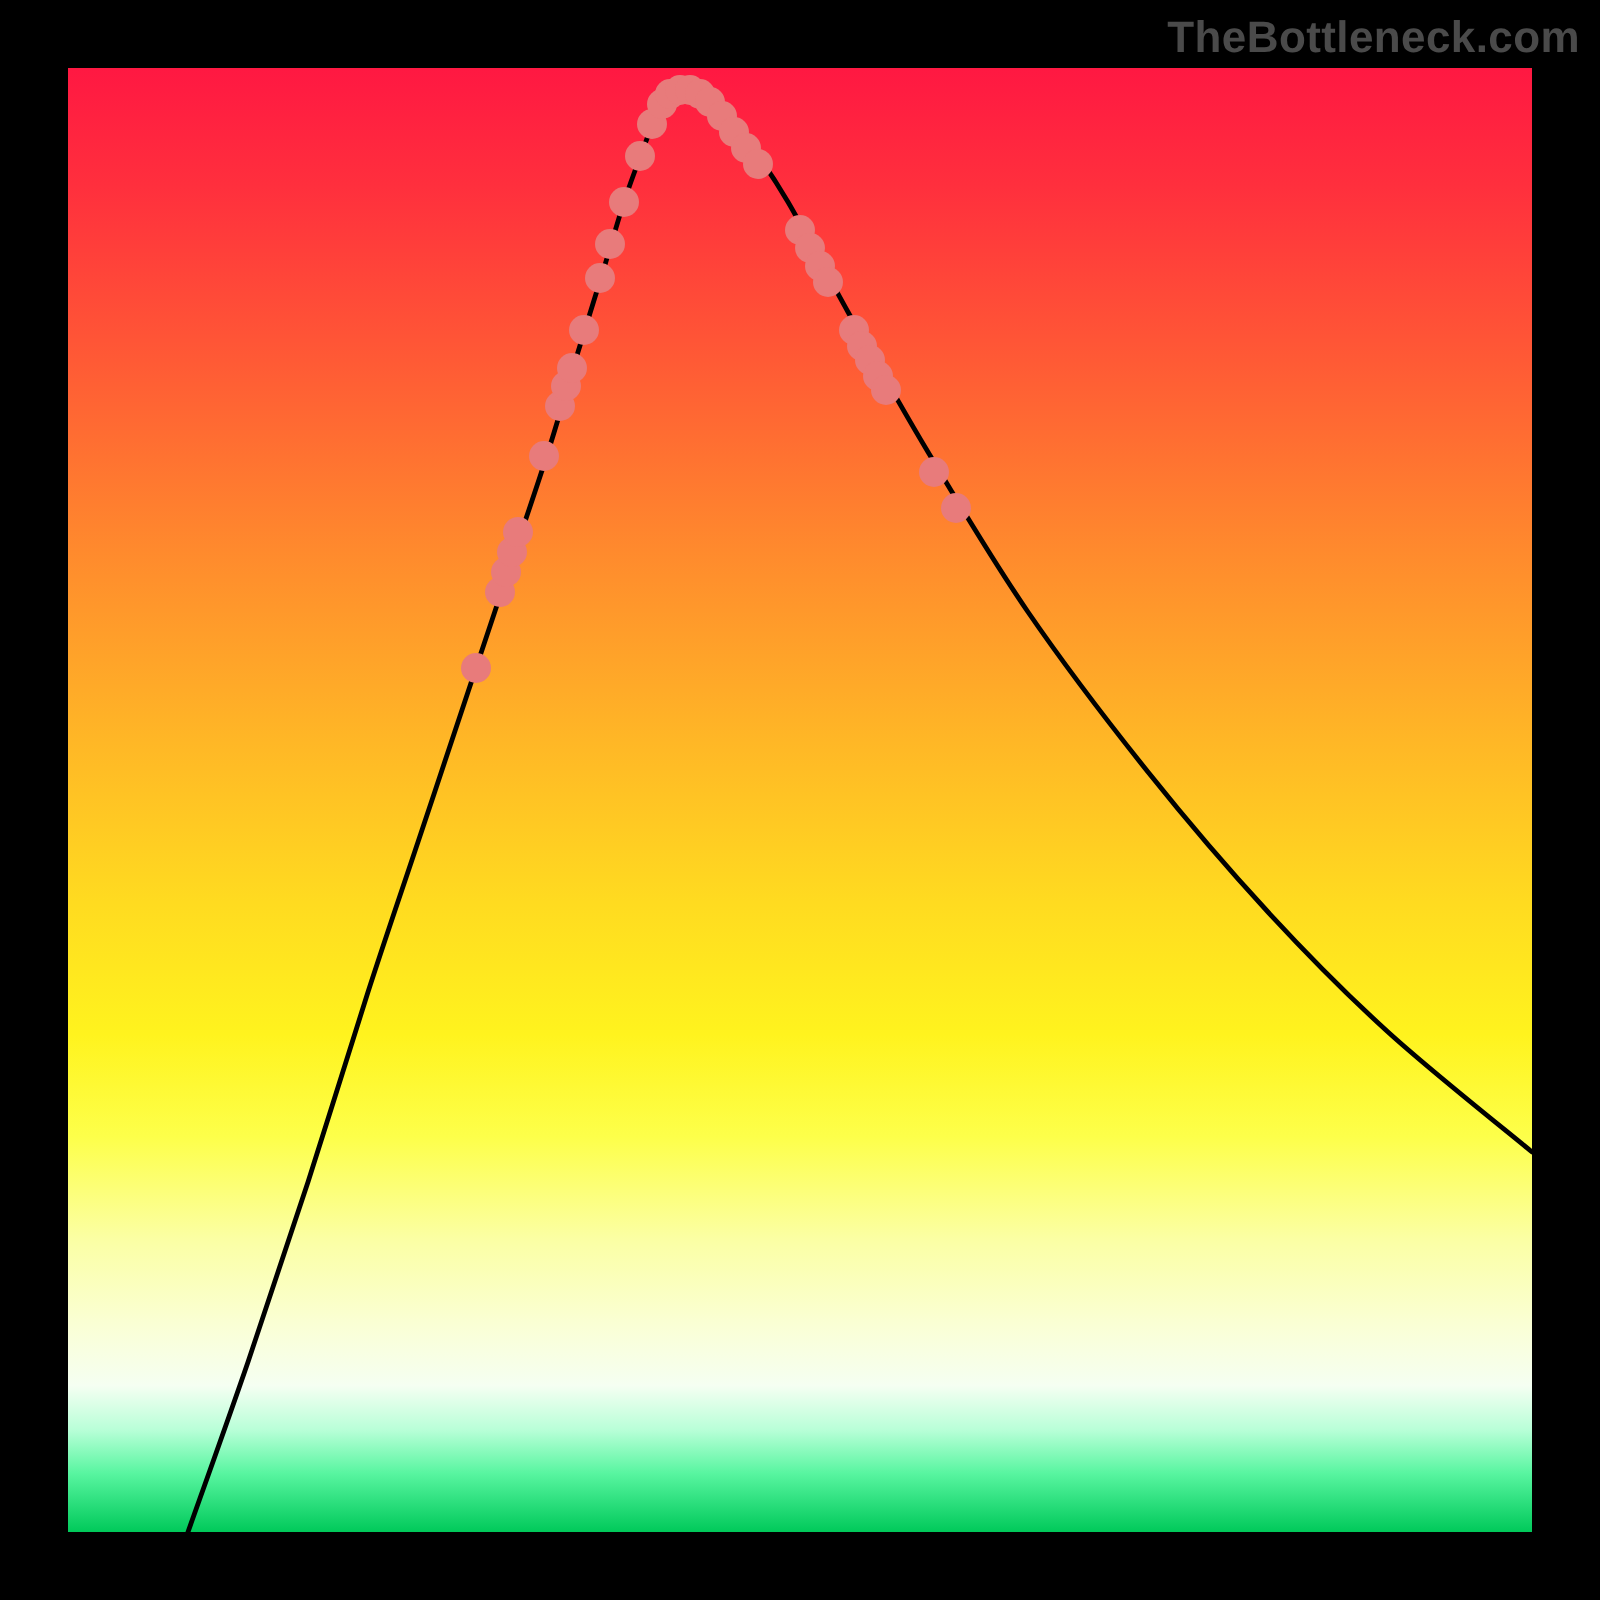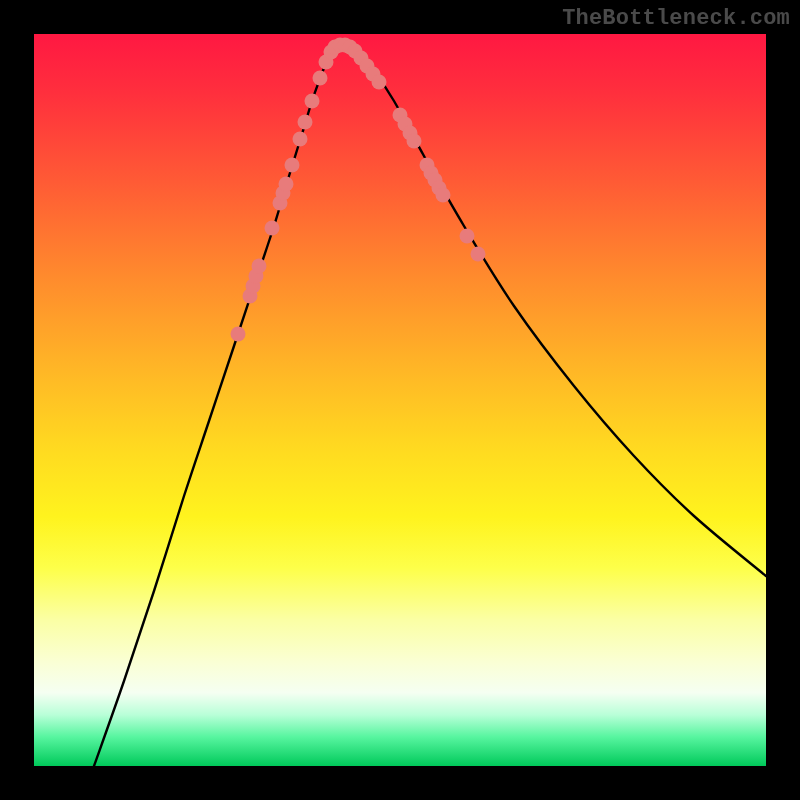--- a/index.html
+++ b/index.html
@@ -11,21 +11,20 @@
     background: #000;
     font-family: Arial, Helvetica, sans-serif;
   }
   .frame {
     position: absolute;
     left: 0;
     top: 0;
     width: 800px;
     height: 800px;
     background: #000;
-    font-family: Liberation Mono, monospace;
   }
   .plot-area {
     position: absolute;
     left: 34px;
     top: 34px;
     width: 732px;
     height: 732px;
     
     background: linear-gradient(
       to bottom,

